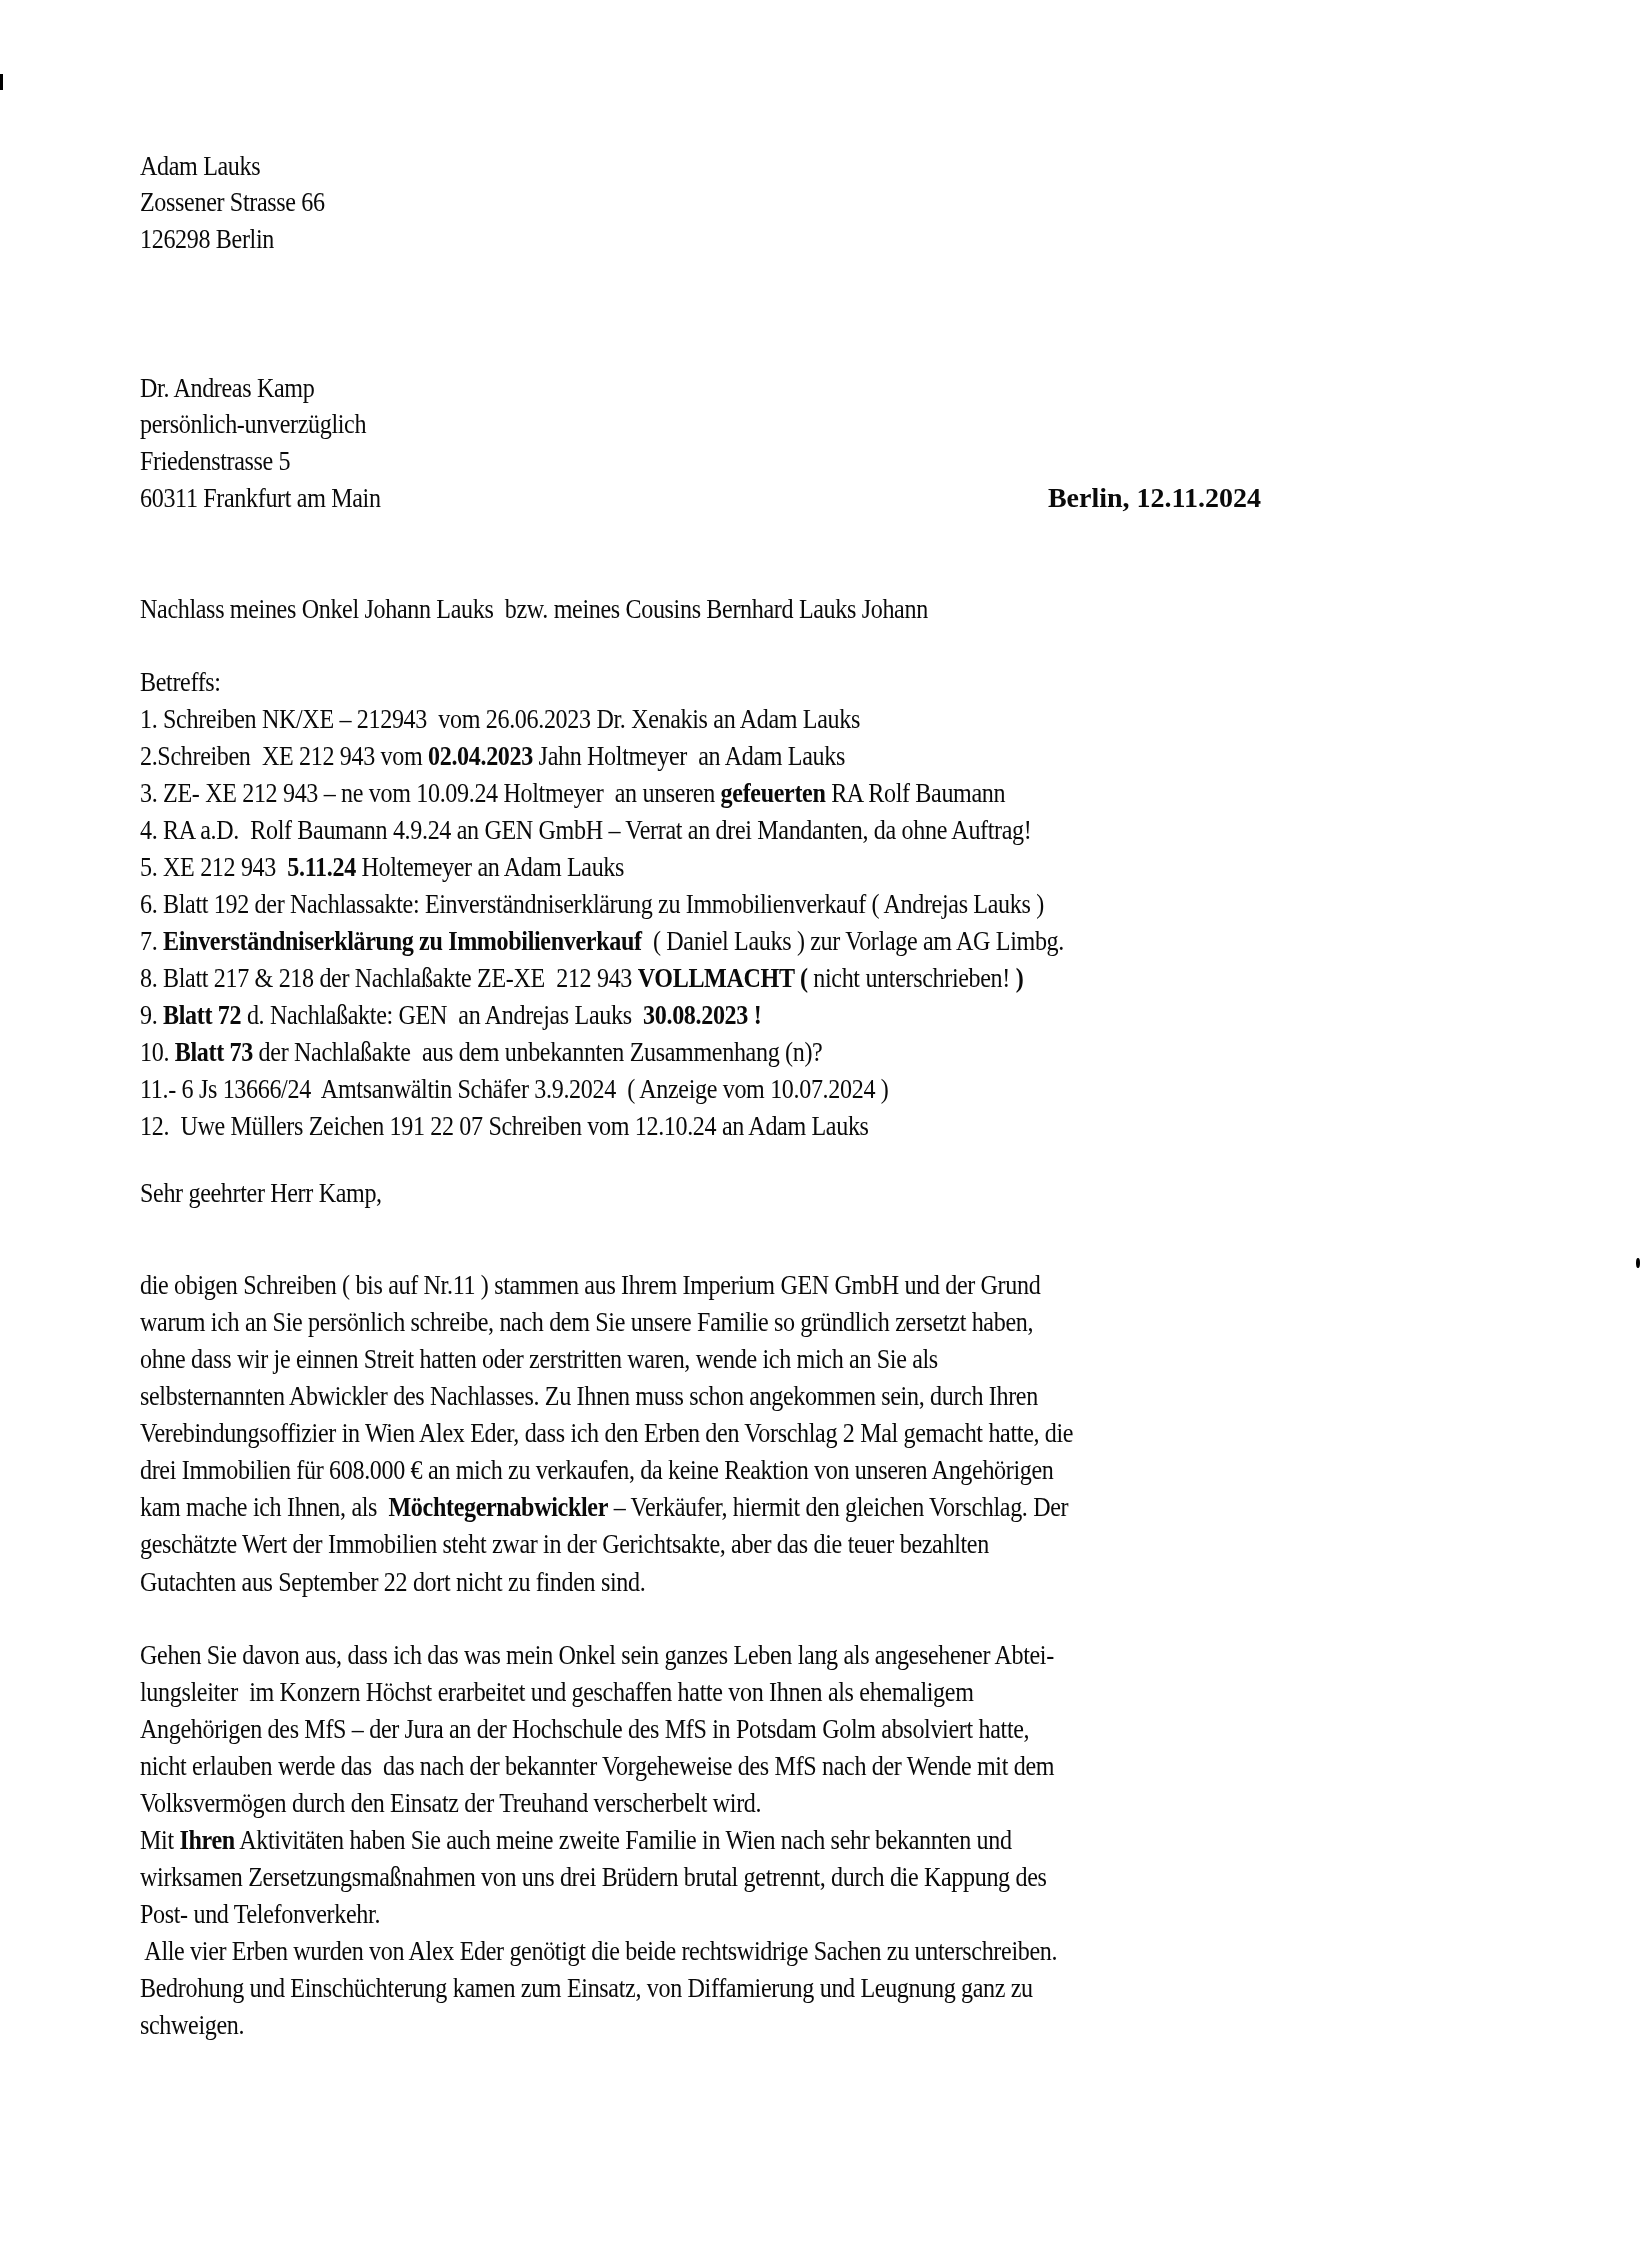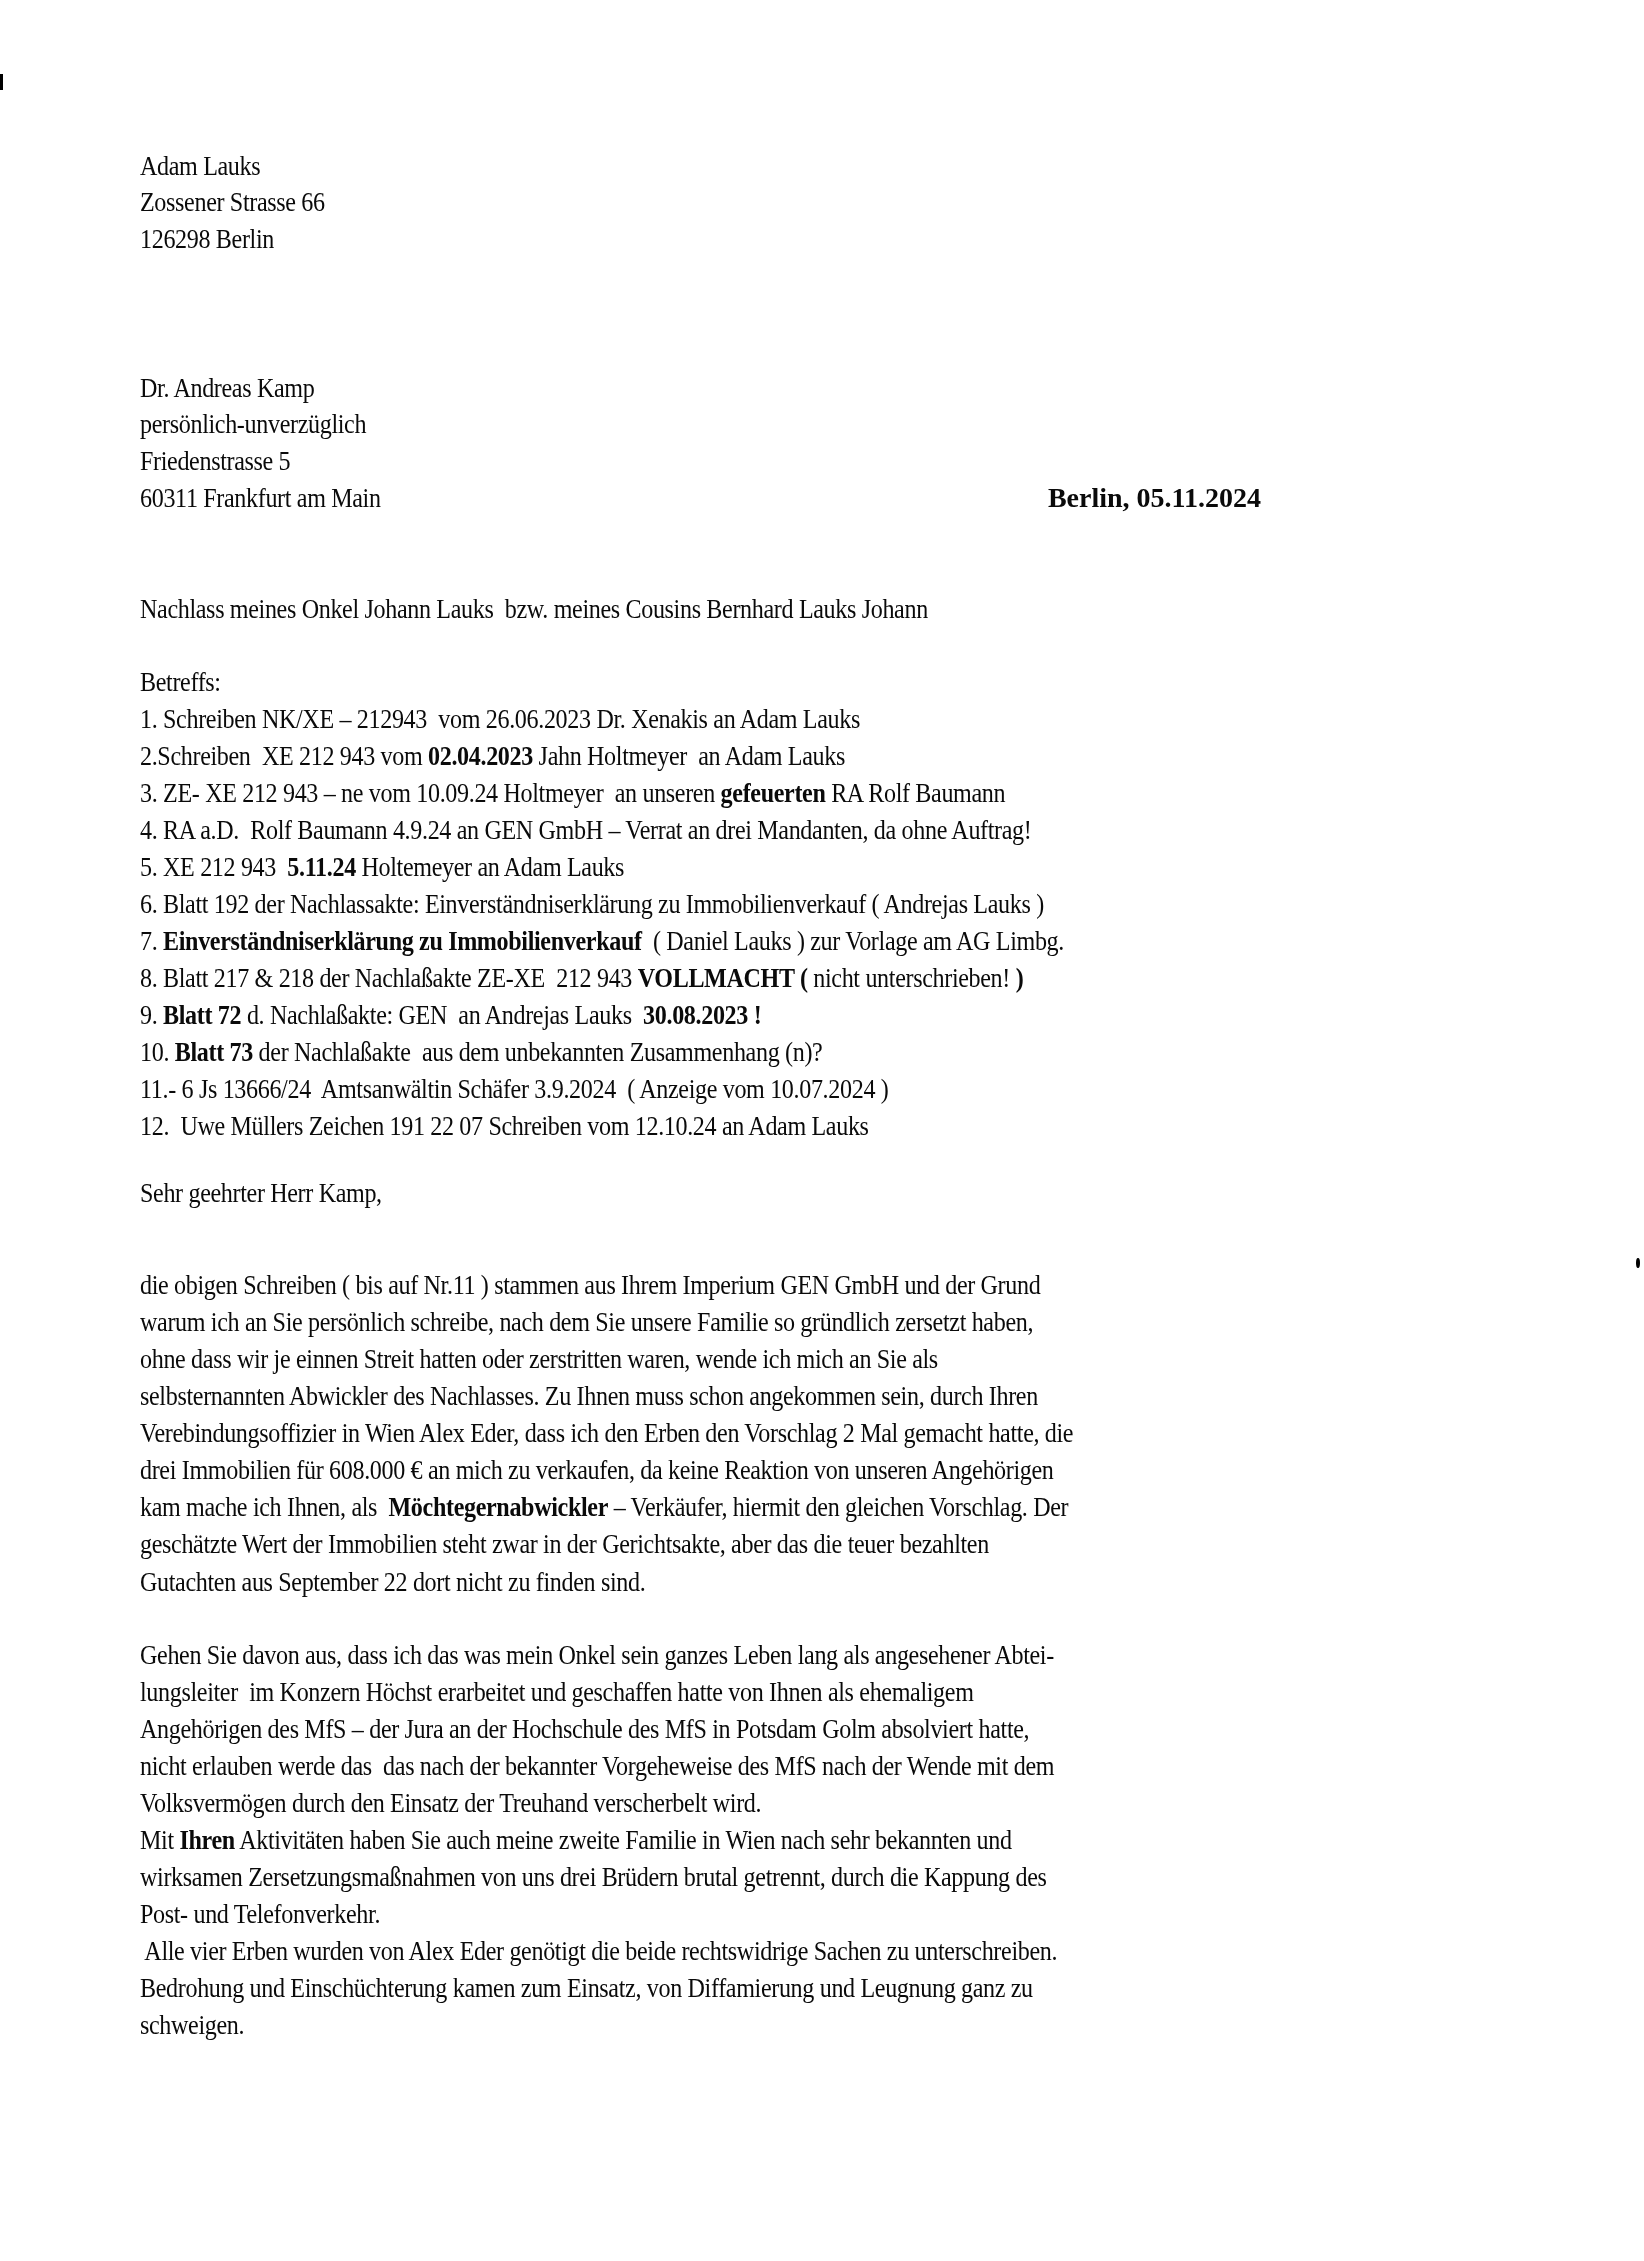--- a/index.html
+++ b/index.html
@@ -59,21 +59,21 @@
     <div class="line" style="top: 221px; transform: scaleX(0.86);">126298 Berlin</div>
   </div>
 
   <div>
     <div class="line" style="top: 370px; transform: scaleX(0.86);">Dr. Andreas Kamp</div>
     <div class="line" style="top: 406px; transform: scaleX(0.86);">persönlich-unverzüglich</div>
     <div class="line" style="top: 443px; transform: scaleX(0.86);">Friedenstrasse 5</div>
     <div class="line" style="top: 480px; transform: scaleX(0.86);">60311 Frankfurt am Main</div>
   </div>
 
-  <div class="date">Berlin, 05.11.2024</div>
+  <div class="date">Berlin, 12.11.2024</div>
 
   <div class="line" style="top: 591px; transform: scaleX(0.86);">Nachlass meines Onkel Johann Lauks  bzw. meines Cousins Bernhard Lauks Johann</div>
 
   <div class="line" style="top: 664px; transform: scaleX(0.86);">Betreffs:</div>
   <div id="ref-list">
       <div class="line" style="top: 701px; transform: scaleX(0.86);"><span>1. Schreiben NK/XE – 212943  vom 26.06.2023 Dr. Xenakis an Adam Lauks</span></div>
       <div class="line" style="top: 738px; transform: scaleX(0.86);"><span>2.Schreiben  XE 212 943 vom </span><span class="b">02.04.2023</span><span> Jahn Holtmeyer  an Adam Lauks</span></div>
       <div class="line" style="top: 775px; transform: scaleX(0.86);"><span>3. ZE- XE 212 943 – ne vom 10.09.24 Holtmeyer  an unseren </span><span class="b">gefeuerten</span><span> RA Rolf Baumann</span></div>
       <div class="line" style="top: 812px; transform: scaleX(0.86);"><span>4. RA a.D.  Rolf Baumann 4.9.24 an GEN GmbH – Verrat an drei Mandanten, da ohne Auftrag!</span></div>
       <div class="line" style="top: 849px; transform: scaleX(0.86);"><span>5. XE 212 943  </span><span class="b">5.11.24</span><span> Holtemeyer an Adam Lauks</span></div>

